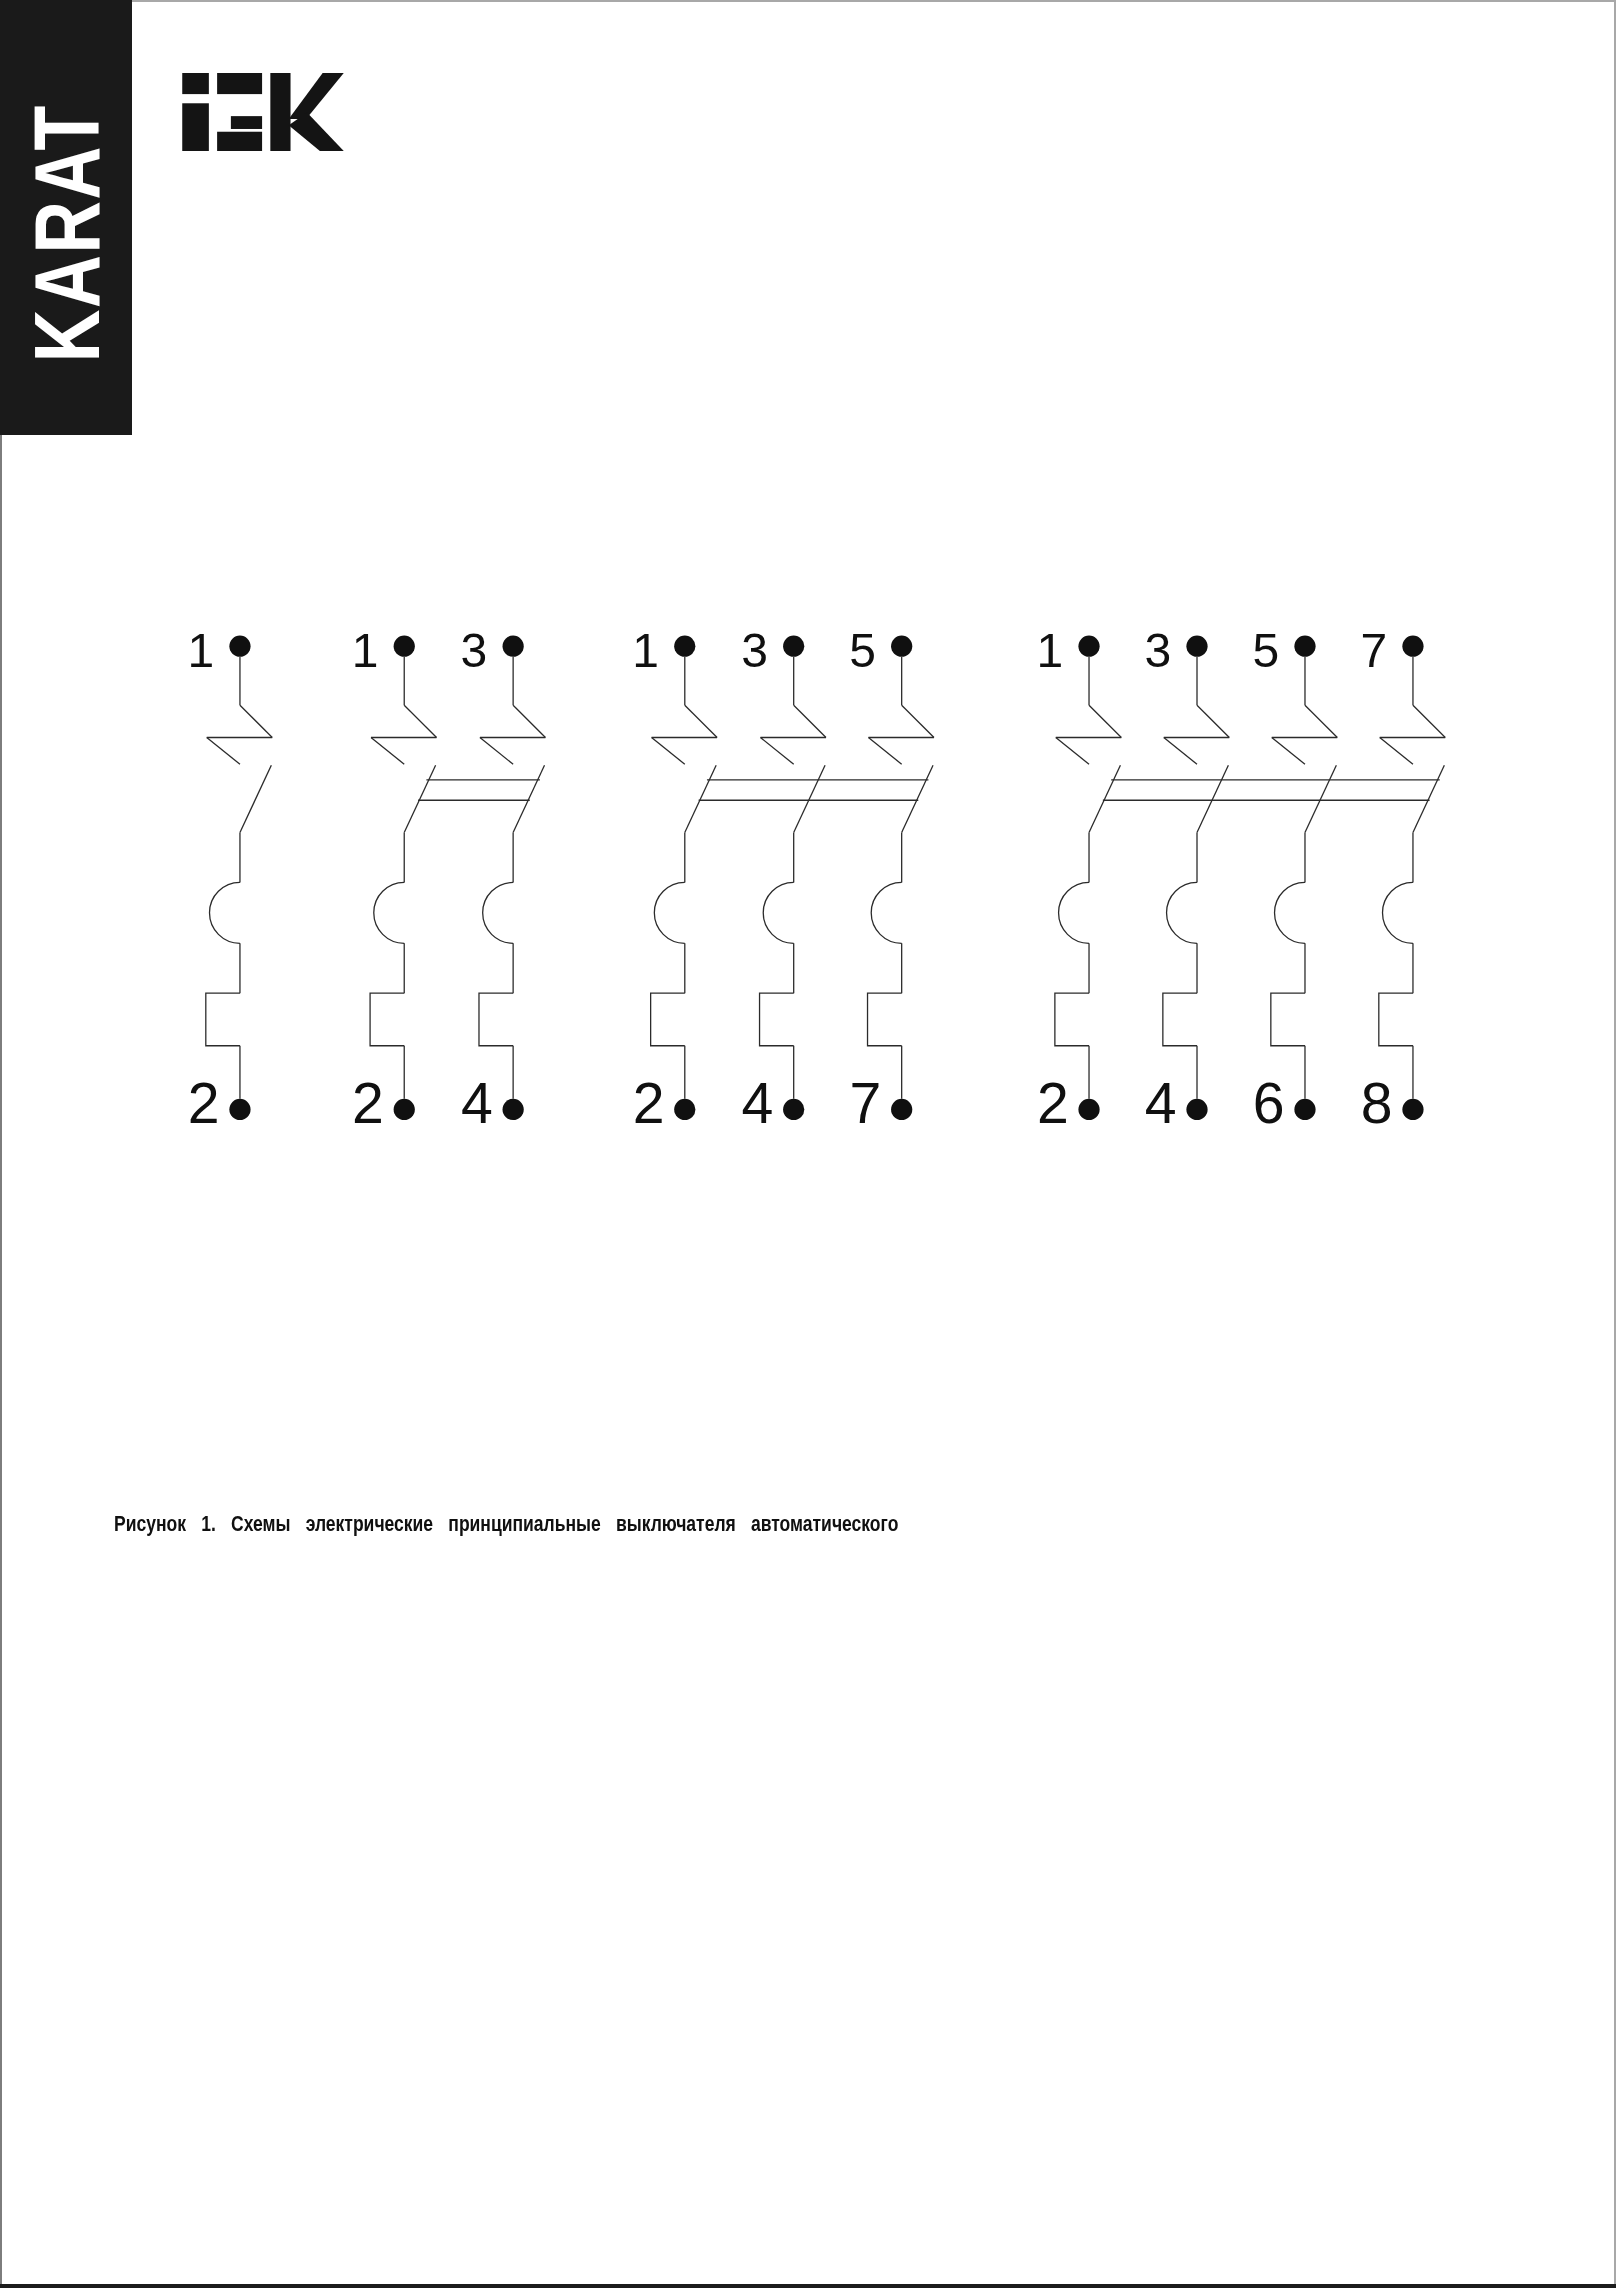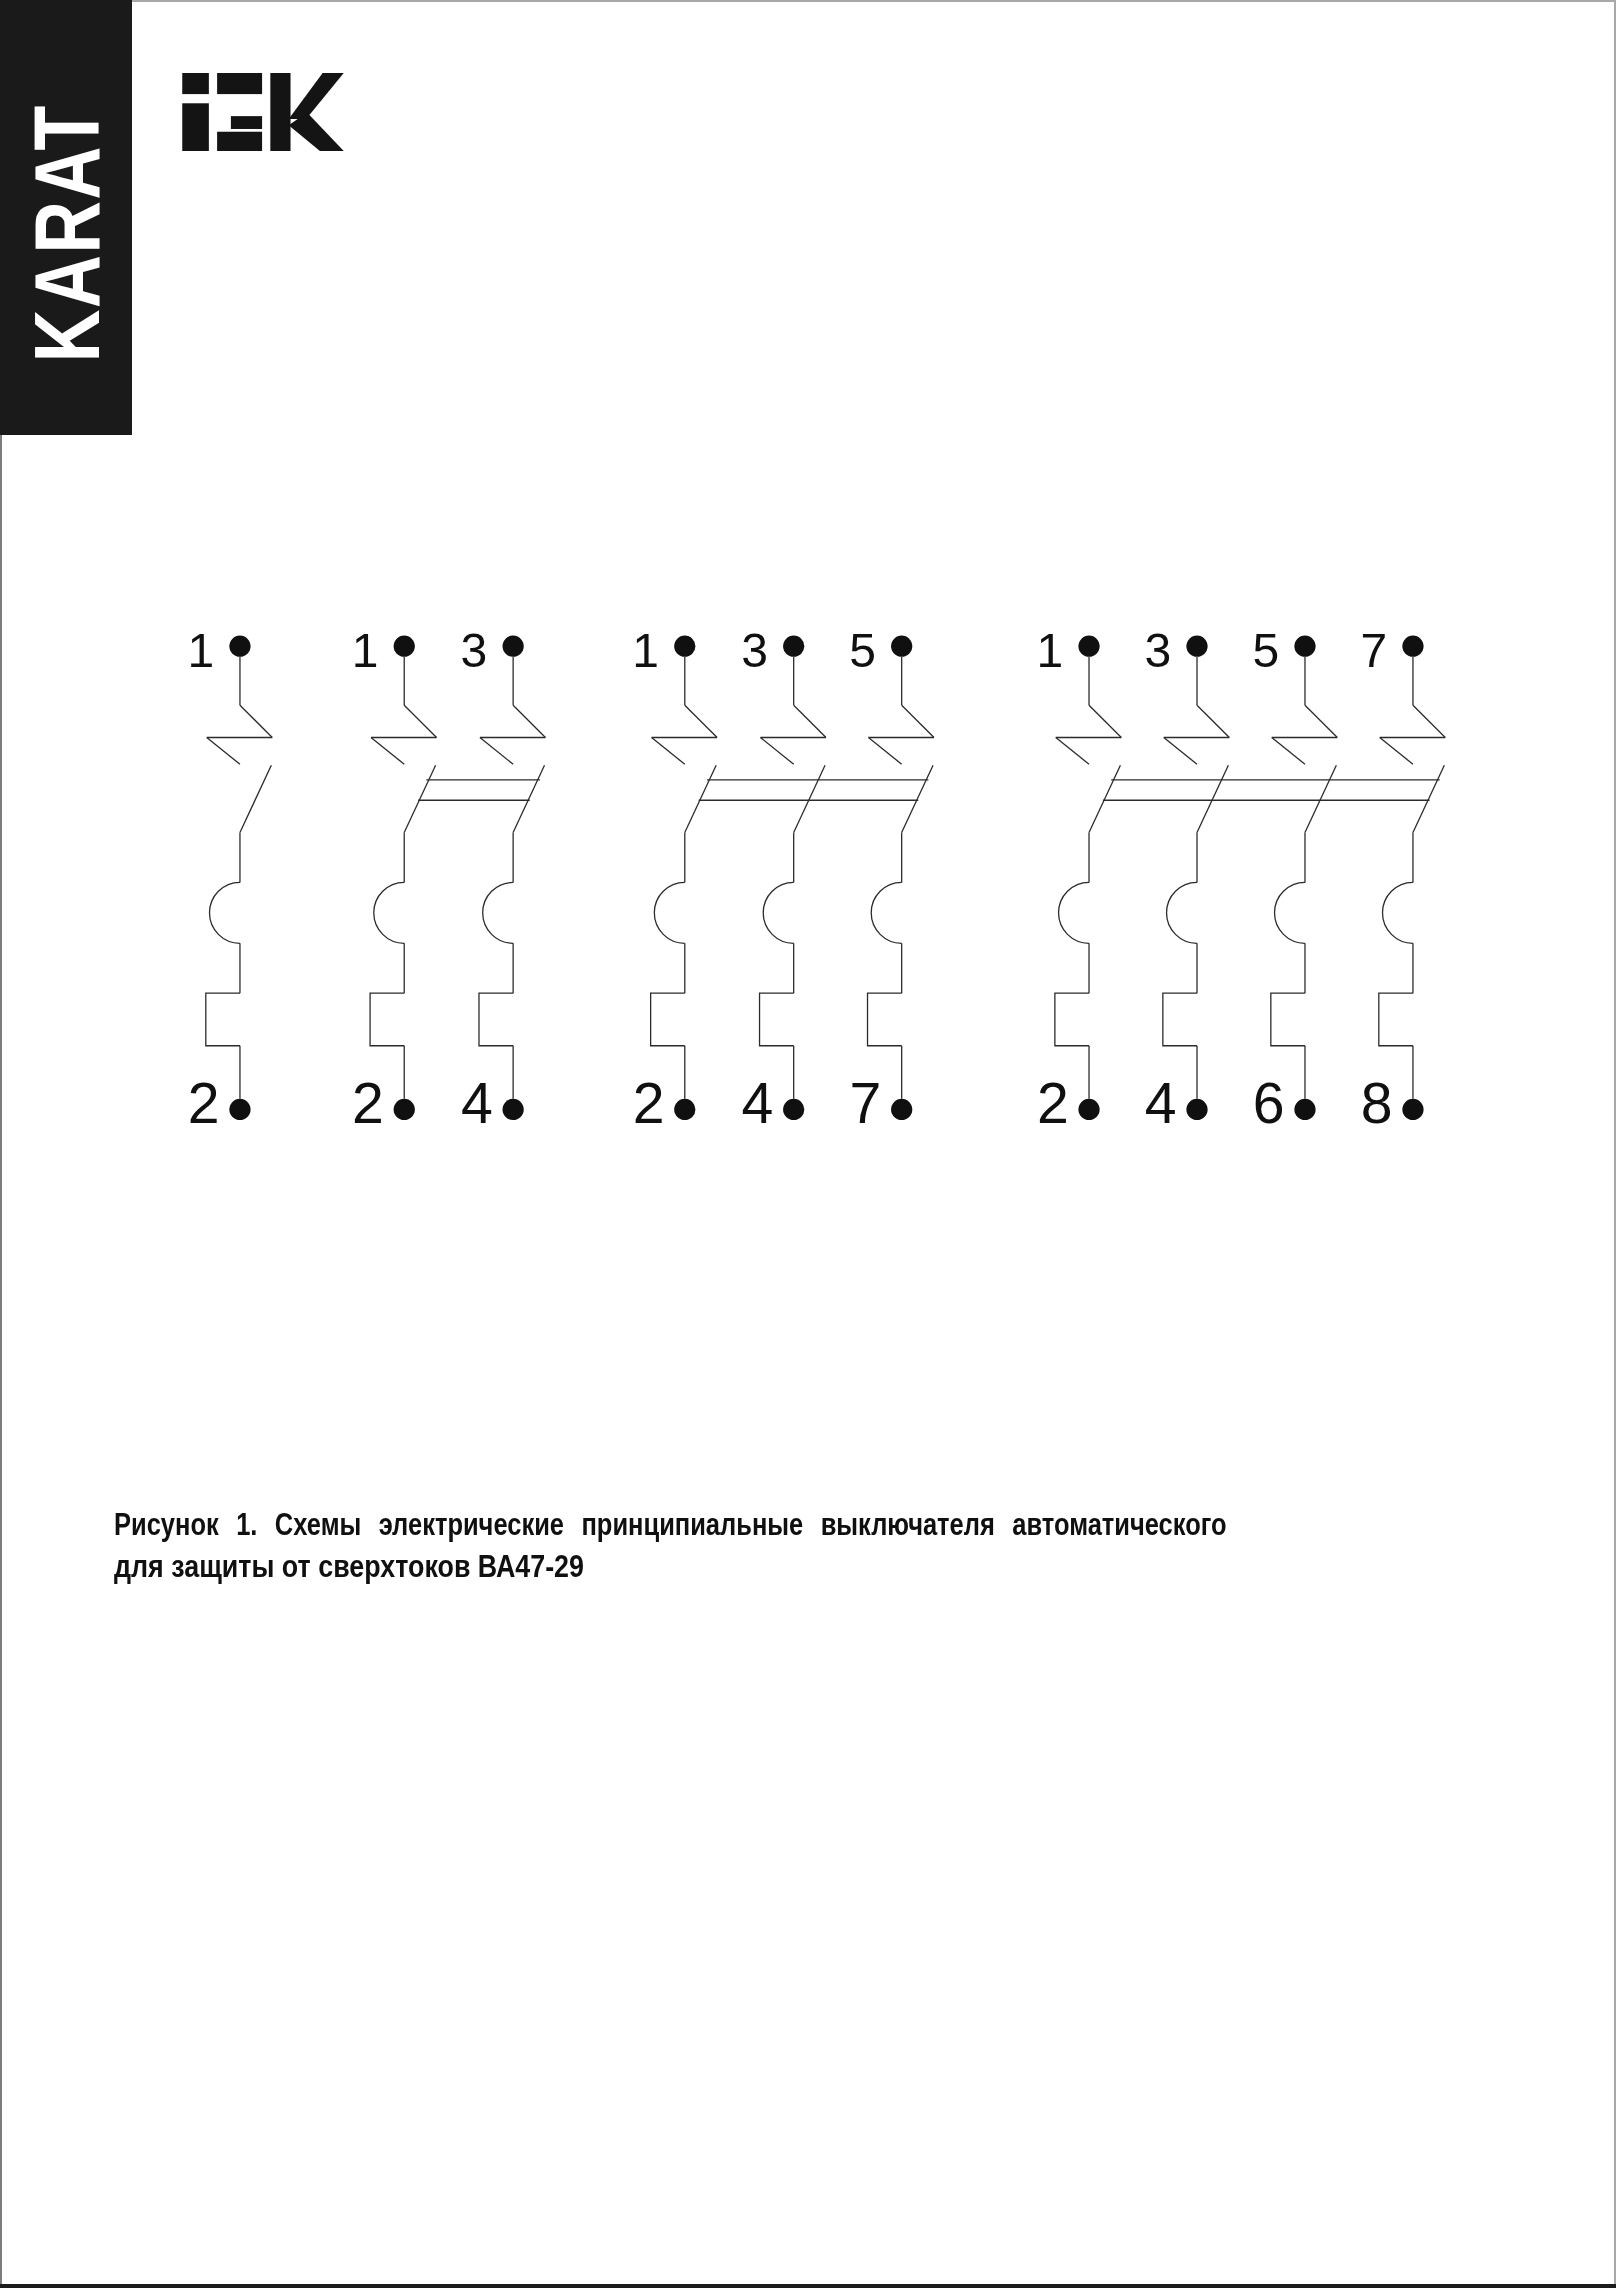--- a/index.html
+++ b/index.html
@@ -43,21 +43,21 @@
   
   .logo{position:absolute;left:182px;top:73px;width:162px;height:78px;}
 
   
   .figure-svg{position:absolute;left:0;top:0;width:1616px;height:2289px;}
 
   
   .caption{
     position:absolute;left:114px;top:1503px;width:1071px;
     color:#101010;
-    font-size:32px;font-weight:700;
+    font-size:22px;font-weight:700;
     line-height:42px;
   }
   .caption .fit-line{display:inline-block;white-space:nowrap;}
   .caption .l1{word-spacing:13px;}
 </style>
 </head>
 <body>
 
 <div class="page">
 
@@ -265,19 +265,16 @@
           <line x1="1204" y1="845" x2="1560" y2="845" stroke="#2b2b2b" stroke-width="1.4"></line>
           <line x1="1195" y1="867" x2="1549" y2="867" stroke="#2b2b2b" stroke-width="1.4"></line>
         </g>
       </g>
     </svg>
 
   <div class="caption">
     <div>
       <span class="fit-line l1" style="transform-origin: left center; transform: scaleX(0.796399);">Рисунок 1. Схемы электрические принципиальные выключателя автоматического</span>
     </div>
-    <div>
-      <span class="fit-line" style="transform-origin: left center; transform: scaleX(0.8391);">для защиты от сверхтоков ВА47-29</span>
-    </div>
   </div>
 
 </div>
 
 
 </body></html>

